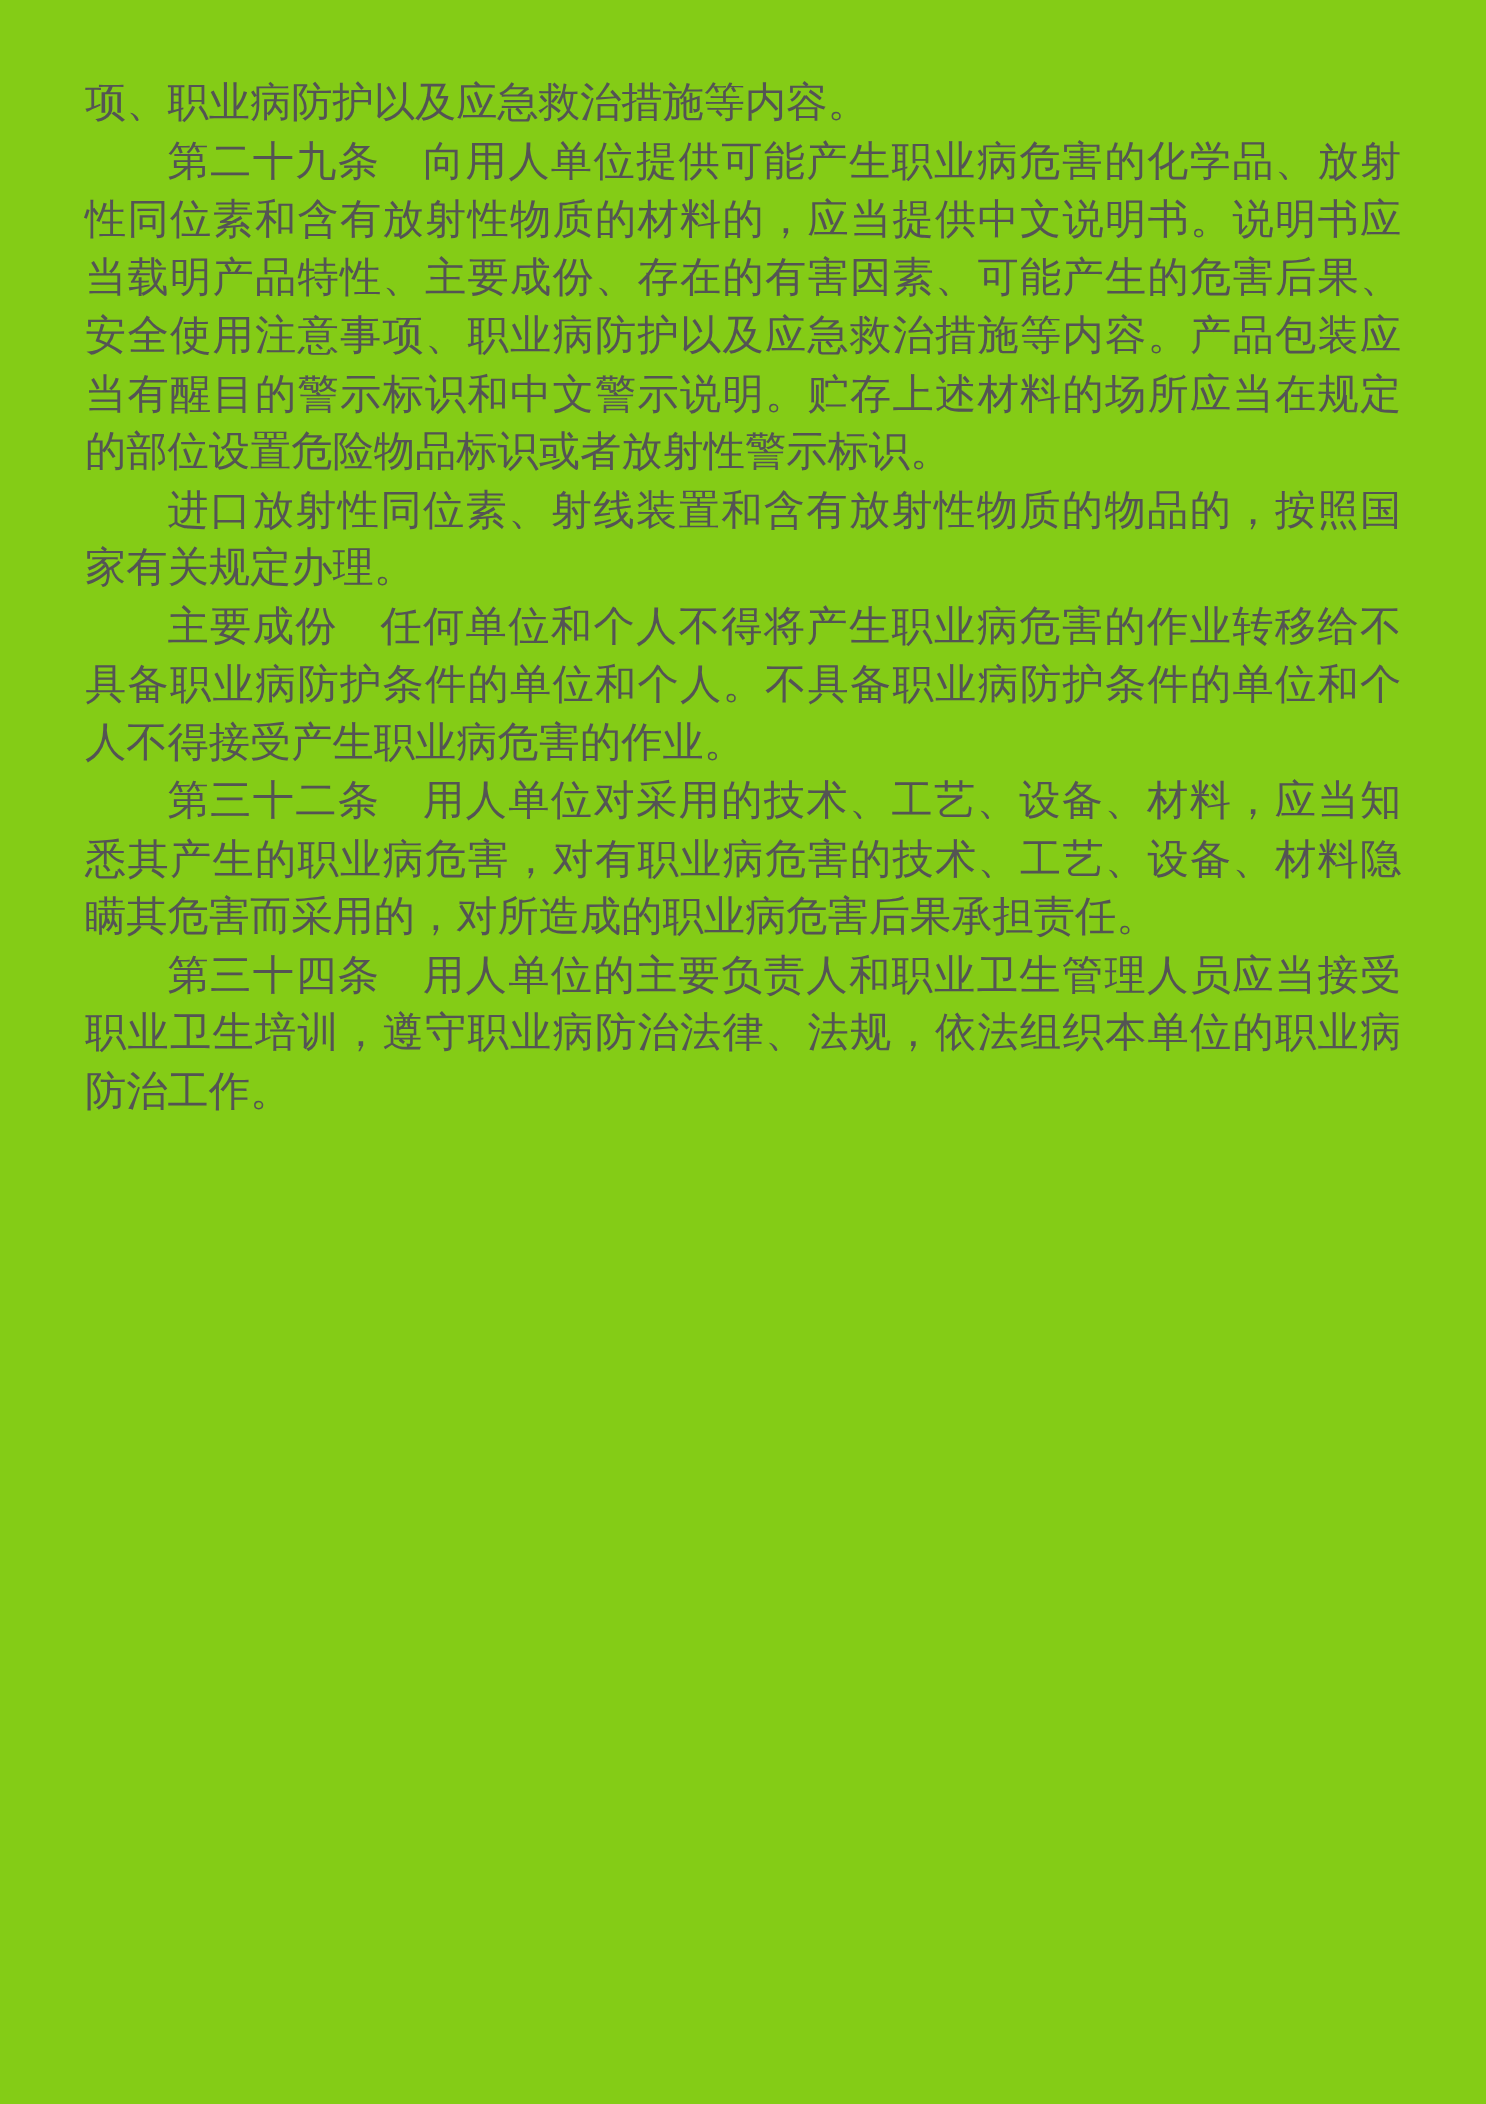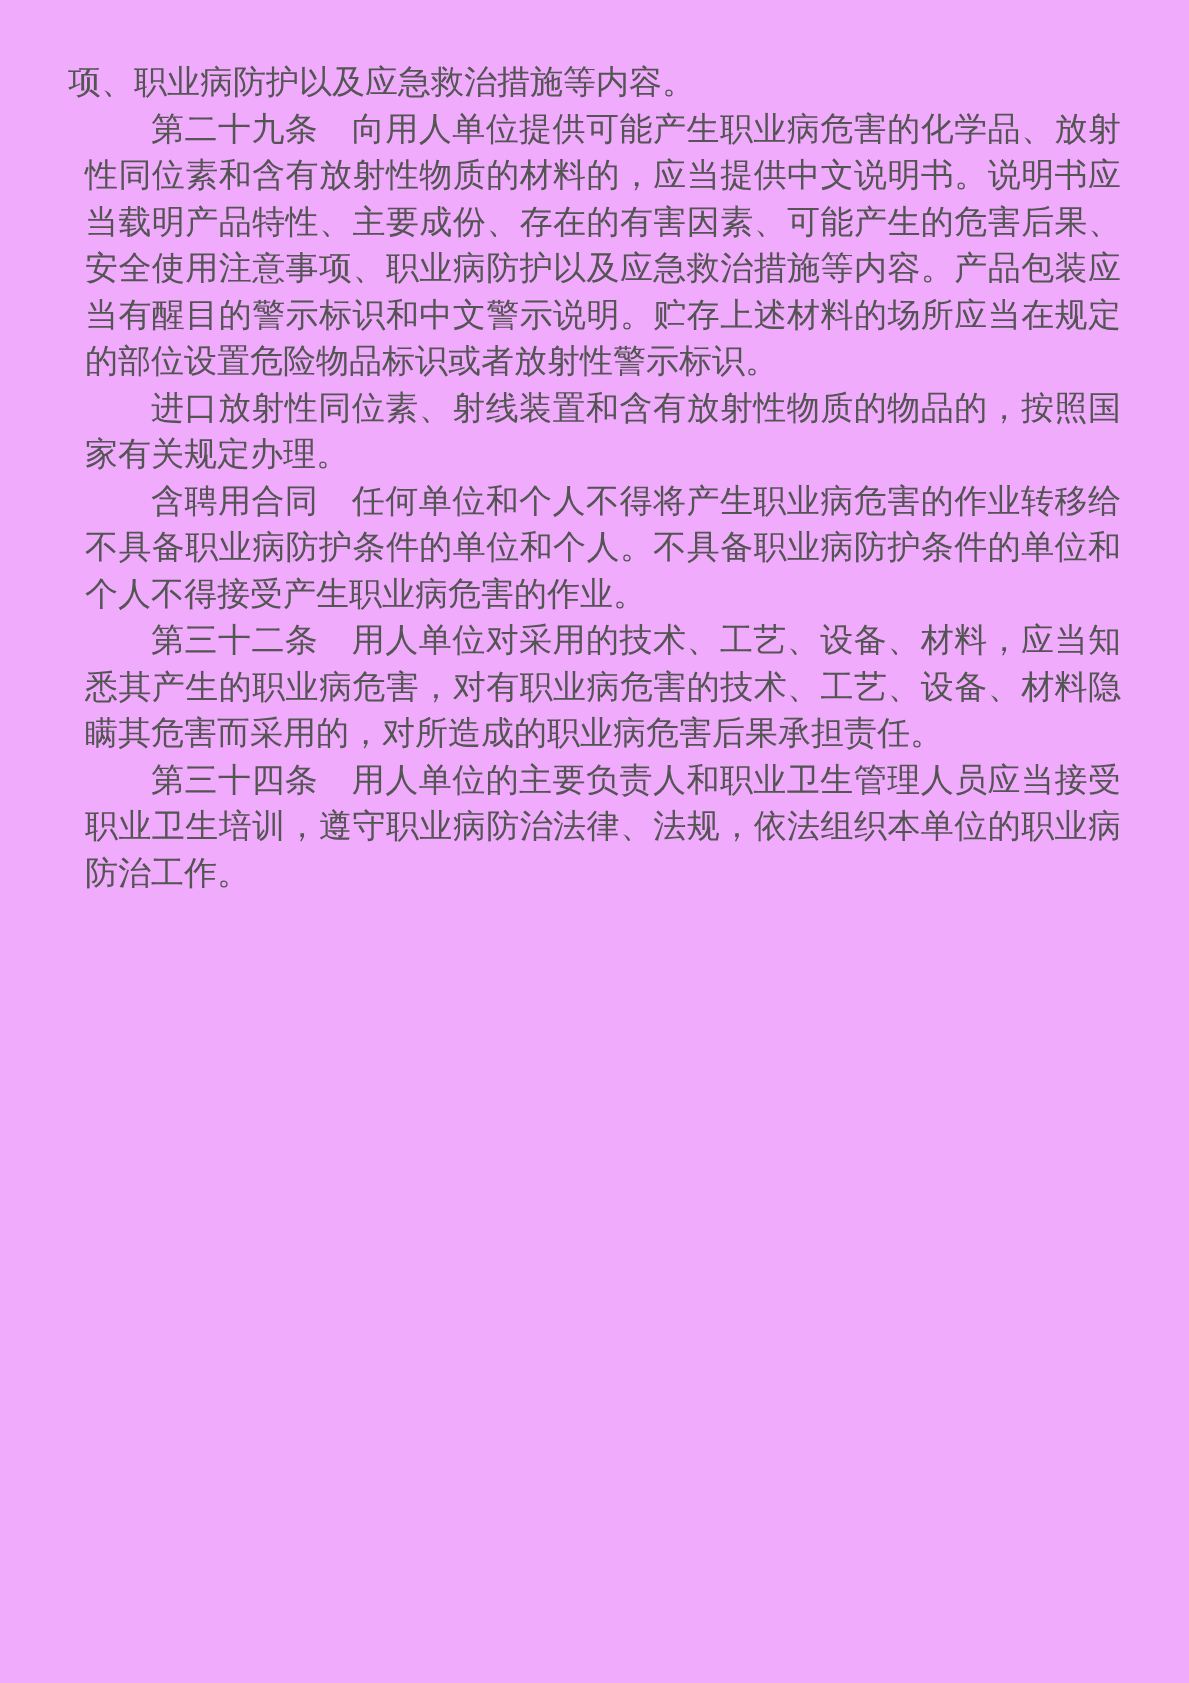--- a/index.html
+++ b/index.html
@@ -10,49 +10,48 @@
     width: 1189px;
     height: 1683px;
     background: #ffffff;
     position: relative;
     overflow: hidden;
     font-family: "DejaVu Sans", "Liberation Sans", sans-serif;
   }
   .page {
     position: absolute;
     inset: 0;
-    background: #f0abfc;
+    background: #84cc16;
   }
   .content {
     position: absolute;
     left: 68px;
     top: 59px;
     width: 1053px;
     font-size: 33px;
     line-height: 46.5px;
     font-weight: 400;
     color: #545454;
     text-align: justify;
     word-break: break-all;
     letter-spacing: 0;
   }
   .content p {
     margin: 0;
     padding: 0;
   }
   .content p.indent {
     text-indent: 2em;
-    margin-left: 17px;
   }
 </style>
 </head>
 <body style="background: rgb(255, 255, 255);">
 
 <div class="page">
   <div class="content" style="color: rgb(84, 84, 84);">
       <p class="">项、职业病防护以及应急救治措施等内容。</p>
       <p class="indent">第二十九条　向用人单位提供可能产生职业病危害的化学品、放射性同位素和含有放射性物质的材料的，应当提供中文说明书。说明书应当载明产品特性、主要成份、存在的有害因素、可能产生的危害后果、安全使用注意事项、职业病防护以及应急救治措施等内容。产品包装应当有醒目的警示标识和中文警示说明。贮存上述材料的场所应当在规定的部位设置危险物品标识或者放射性警示标识。</p>
       <p class="indent">进口放射性同位素、射线装置和含有放射性物质的物品的，按照国家有关规定办理。</p>
-      <p class="indent">含聘用合同　任何单位和个人不得将产生职业病危害的作业转移给不具备职业病防护条件的单位和个人。不具备职业病防护条件的单位和个人不得接受产生职业病危害的作业。</p>
+      <p class="indent">主要成份　任何单位和个人不得将产生职业病危害的作业转移给不具备职业病防护条件的单位和个人。不具备职业病防护条件的单位和个人不得接受产生职业病危害的作业。</p>
       <p class="indent">第三十二条　用人单位对采用的技术、工艺、设备、材料，应当知悉其产生的职业病危害，对有职业病危害的技术、工艺、设备、材料隐瞒其危害而采用的，对所造成的职业病危害后果承担责任。</p>
       <p class="indent">第三十四条　用人单位的主要负责人和职业卫生管理人员应当接受职业卫生培训，遵守职业病防治法律、法规，依法组织本单位的职业病防治工作。</p>
     </div>
 </div>
 
 </body></html>

